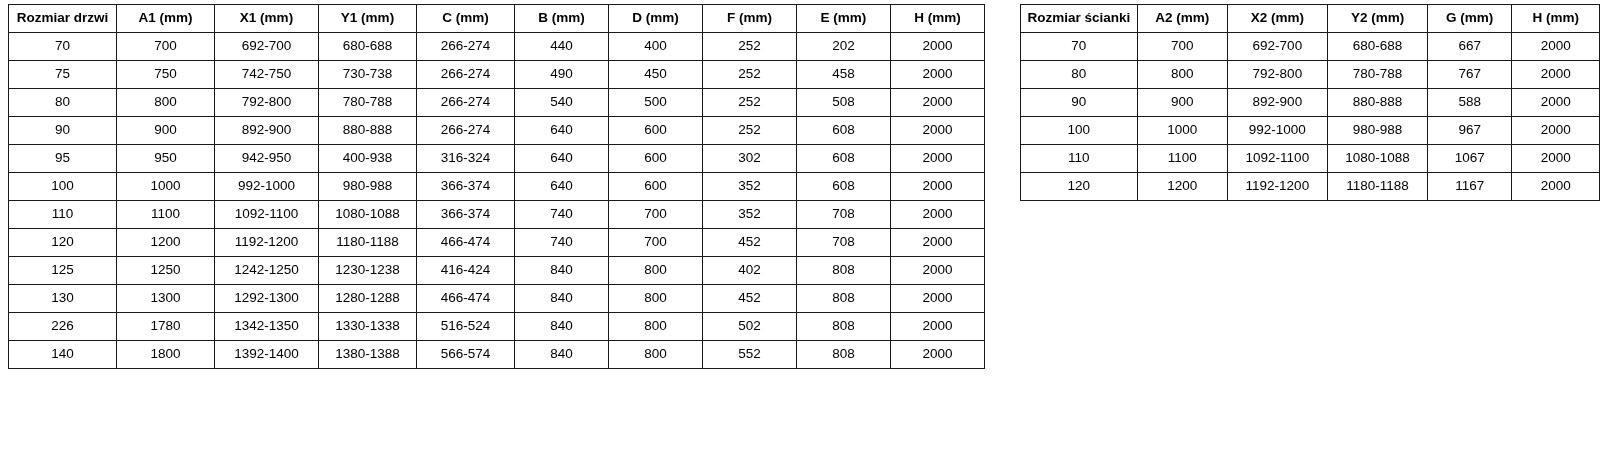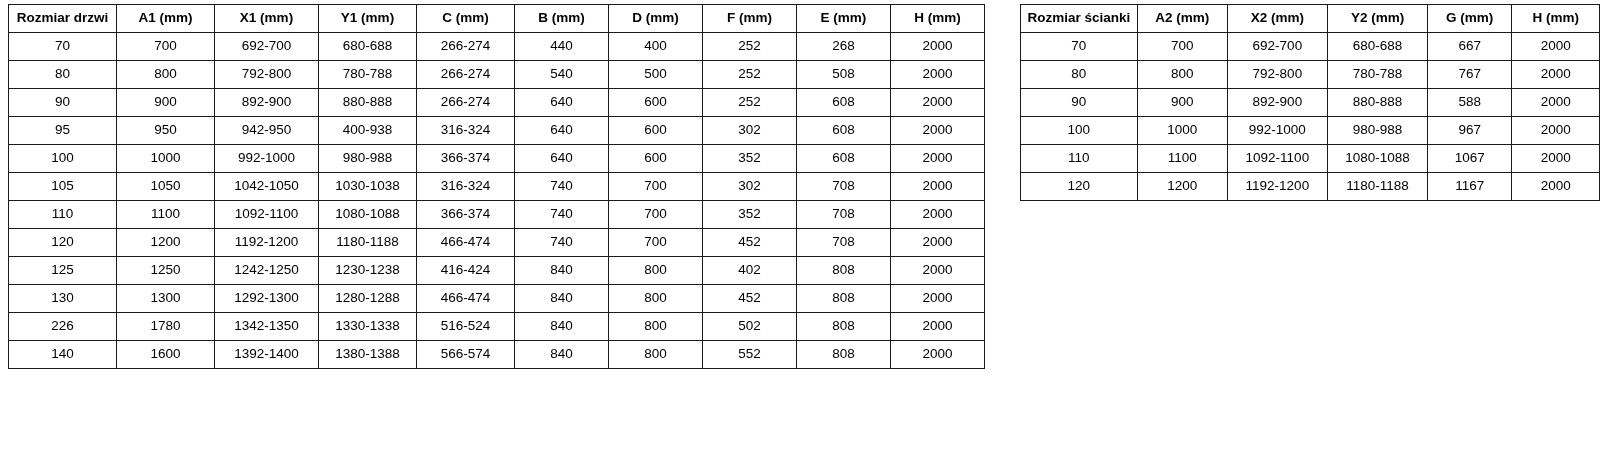--- a/index.html
+++ b/index.html
@@ -107,21 +107,33 @@
       <tbody id="doors-body">
           <tr>
             <td>70</td>
             <td>700</td>
             <td>692-700</td>
             <td>680-688</td>
             <td>266-274</td>
             <td>440</td>
             <td>400</td>
             <td>252</td>
-            <td>268</td>
+            <td>202</td>
+            <td>2000</td>
+          </tr>
+          <tr>
+            <td>75</td>
+            <td>750</td>
+            <td>742-750</td>
+            <td>730-738</td>
+            <td>266-274</td>
+            <td>490</td>
+            <td>450</td>
+            <td>252</td>
+            <td>458</td>
             <td>2000</td>
           </tr>
           <tr>
             <td>80</td>
             <td>800</td>
             <td>792-800</td>
             <td>780-788</td>
             <td>266-274</td>
             <td>540</td>
             <td>500</td>
@@ -159,32 +171,20 @@
             <td>992-1000</td>
             <td>980-988</td>
             <td>366-374</td>
             <td>640</td>
             <td>600</td>
             <td>352</td>
             <td>608</td>
             <td>2000</td>
           </tr>
           <tr>
-            <td>105</td>
-            <td>1050</td>
-            <td>1042-1050</td>
-            <td>1030-1038</td>
-            <td>316-324</td>
-            <td>740</td>
-            <td>700</td>
-            <td>302</td>
-            <td>708</td>
-            <td>2000</td>
-          </tr>
-          <tr>
             <td>110</td>
             <td>1100</td>
             <td>1092-1100</td>
             <td>1080-1088</td>
             <td>366-374</td>
             <td>740</td>
             <td>700</td>
             <td>352</td>
             <td>708</td>
             <td>2000</td>
@@ -232,21 +232,21 @@
             <td>1330-1338</td>
             <td>516-524</td>
             <td>840</td>
             <td>800</td>
             <td>502</td>
             <td>808</td>
             <td>2000</td>
           </tr>
           <tr>
             <td>140</td>
-            <td>1600</td>
+            <td>1800</td>
             <td>1392-1400</td>
             <td>1380-1388</td>
             <td>566-574</td>
             <td>840</td>
             <td>800</td>
             <td>552</td>
             <td>808</td>
             <td>2000</td>
           </tr>
         </tbody>

